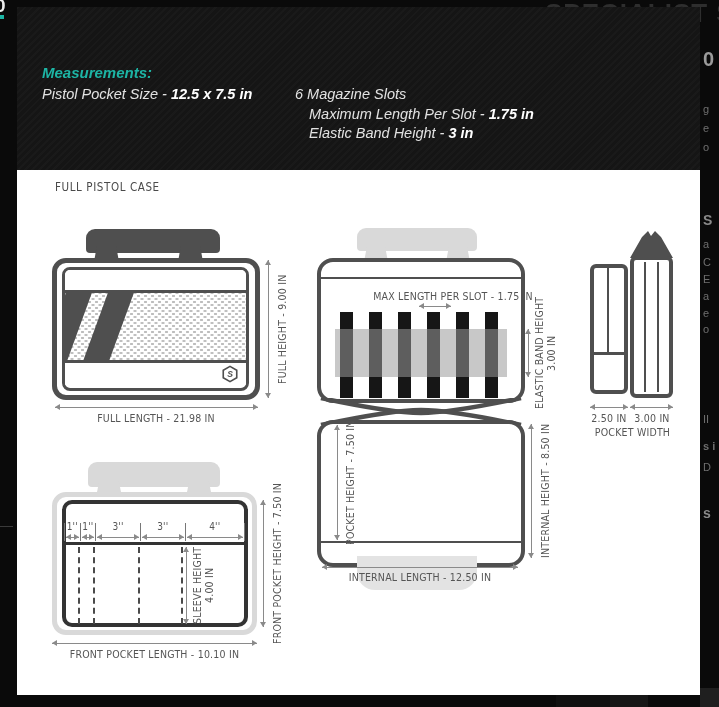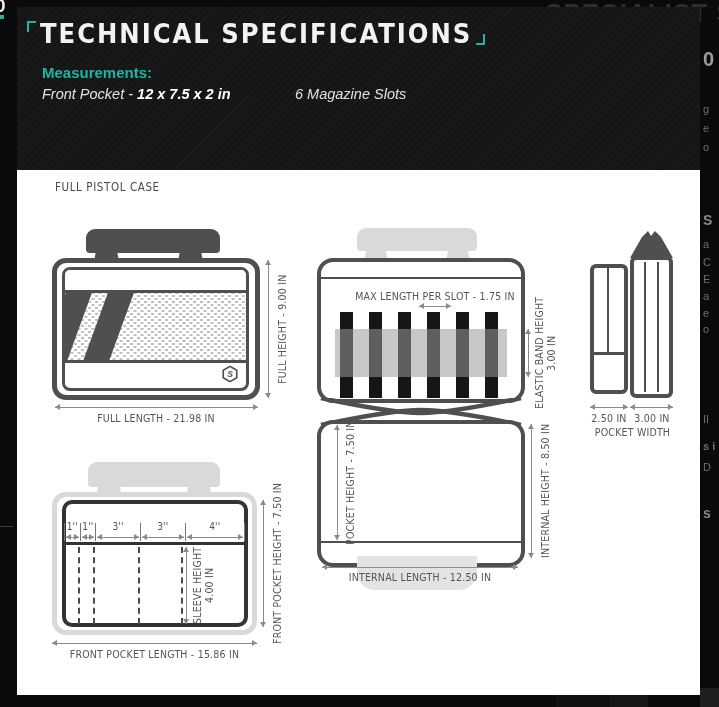--- a/index.html
+++ b/index.html
@@ -24,21 +24,21 @@
   .hdr{position:absolute;left:0;top:0;width:683px;height:163px;background:var(--hdr);
     background-image:repeating-linear-gradient(135deg,rgba(255,255,255,.02) 0 2px,transparent 2px 5px)}
 
   .title{position:absolute;left:23px;top:11px;color:#f2f2f2;font-size:27px;font-weight:bold;
     letter-spacing:2px;font-stretch:condensed;font-family:"DejaVu Sans","Liberation Sans",sans-serif;white-space:nowrap}
   .brk{position:absolute;width:9px;height:11px}
   .brk.tl{left:-13px;top:3px;border-left:2px solid var(--accent);border-top:2px solid var(--accent)}
   .brk.br{right:-13px;bottom:4px;border-right:2px solid var(--accent);border-bottom:2px solid var(--accent)}
 
   .meas-head{position:absolute;left:25px;top:57px;color:var(--accent);font-weight:bold;
-    font-size:15px}
+    font-style:italic;font-size:15px}
   .spec-col{position:absolute;top:78px;font-style:italic;font-size:14.5px;line-height:19.5px;color:#e2e2e2}
   .spec-col.left{left:25px}.spec-col.right{left:278px}
   .spec-row.ind{padding-left:14px}
   .spec-value{font-weight:bold;color:#fff}
 
   
   .dim,.vdim{color:var(--dim);font-size:10.5px;font-stretch:condensed;
     font-family:"DejaVu Sans","Liberation Sans",sans-serif;white-space:nowrap;letter-spacing:.2px}
   .dim{text-align:center}
   .vdim{writing-mode:vertical-rl;transform:rotate(180deg);display:flex;
@@ -125,31 +125,28 @@
       <span class="edge-frag bold" style="top: 505px;">s</span>
     </div>
 
   <div class="botblock" style="left:556px;top:695px;width:54px;height:12px;background:#101010"></div>
   <div class="botblock" style="left:610px;top:695px;width:38px;height:12px;background:#161616"></div>
   <div class="botblock" style="left:700px;top:688px;width:19px;height:19px;background:#1f1f1f"></div>
 
   <div class="panel">
 
     <div class="hdr">
-      <div class="title">
-        <span>TECHNICAL SPECIFICATIONS</span>
-        <span class="brk tl"></span>
-        <span class="brk br"></span>
-      </div>
       <div class="meas-head">Measurements:</div>
       <div class="spec-col left" id="left-specs">
-          <div class="spec-row"><span>Front Pocket - </span><span class="spec-value">12 x 7.5 x 2 in</span></div>
+          <div class="spec-row"><span>Pistol Pocket Size - </span><span class="spec-value">12.5 x 7.5 in</span></div>
         </div>
       <div class="spec-col right" id="right-specs">
           <div class="spec-row"><span>6 Magazine Slots</span><span class="spec-value"></span></div>
+          <div class="spec-row ind"><span>Maximum Length Per Slot - </span><span class="spec-value">1.75 in</span></div>
+          <div class="spec-row ind"><span>Elastic Band Height - </span><span class="spec-value">3 in</span></div>
         </div>
     </div>
 
     <div class="section-label">FULL PISTOL CASE</div>
   </div>
 
   <div class="abs" style="z-index:4">
     <div class="handlebar" style="left:86px;top:229px;width:134px;height:24px"></div>
     <div class="handlepost" style="left:93px;top:246px;width:27px;height:22px"></div>
     <div class="handlepost" style="left:177px;top:246px;width:27px;height:22px"></div>
@@ -174,21 +171,21 @@
   </div>
 
   <div class="abs" style="z-index:4">
     <div class="ghostbar" style="left:357px;top:228px;width:120px;height:23px"></div>
     <div class="ghostpost" style="left:364px;top:244px;width:24px;height:18px"></div>
     <div class="ghostpost" style="left:446px;top:244px;width:24px;height:18px"></div>
 
     <div class="open-panel" style="left:317px;top:258px;width:208px;height:145px"></div>
     <div class="lip" style="left:321px;top:277px;width:200px"></div>
 
-    <div class="dim abs" style="left:350px;top:290px;width:170px">MAX LENGTH PER SLOT - 1.75 IN</div>
+    <div class="dim abs" style="left:368px;top:290px;width:170px">MAX LENGTH PER SLOT - 1.75 IN</div>
     <div class="harrow" style="left:419px;top:306px;width:32px"></div>
 
     <div class="band" style="left:335px;top:329px;width:172px;height:48px"></div>
     <div id="slots">
         <div class="slot" style="left: 339.5px; top: 312px;"></div>
         <div class="slot" style="left: 368.5px; top: 312px;"></div>
         <div class="slot" style="left: 397.5px; top: 312px;"></div>
         <div class="slot" style="left: 426.5px; top: 312px;"></div>
         <div class="slot" style="left: 455.5px; top: 312px;"></div>
         <div class="slot" style="left: 484.5px; top: 312px;"></div>
@@ -277,16 +274,16 @@
     <div class="varrow" style="left:186px;top:547px;height:77px"></div>
     <div class="abs" style="left:191px;top:547px;height:77px;display:flex">
       <span class="vdim" style="height:77px">SLEEVE HEIGHT</span>
       <span class="vdim" style="height:77px">4.00 IN</span>
     </div>
 
     <div class="varrow" style="left:263px;top:500px;height:127px"></div>
     <div class="vdim abs" style="left:270px;top:500px;width:14px;height:127px">FRONT POCKET HEIGHT - 7.50 IN</div>
 
     <div class="harrow" style="left:52px;top:643px;width:205px"></div>
-    <div class="dim abs" style="left:52px;top:648px;width:205px">FRONT POCKET LENGTH -  15.86 IN</div>
+    <div class="dim abs" style="left:52px;top:648px;width:205px">FRONT POCKET LENGTH -  10.10 IN</div>
   </div>
 
 </div>
 
 </body></html>

